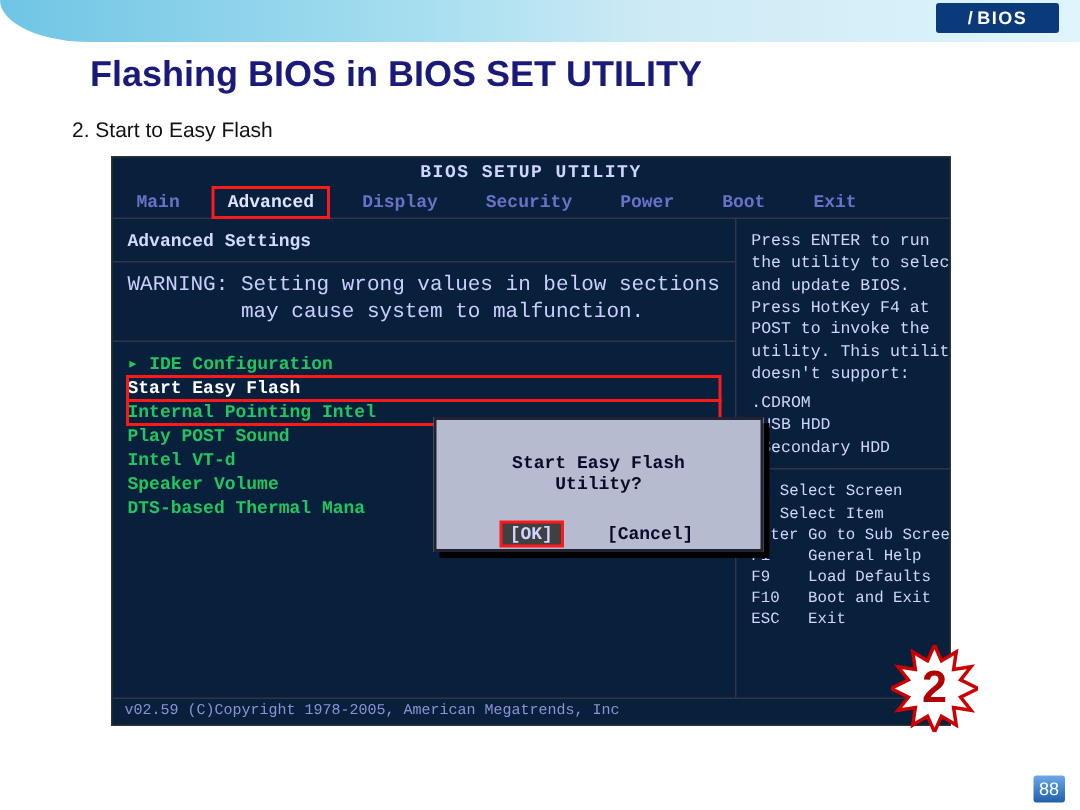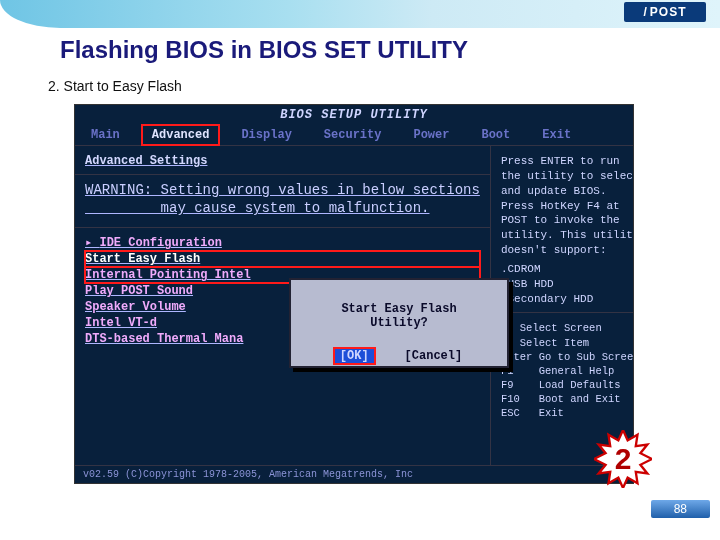--- a/index.html
+++ b/index.html
@@ -8,63 +8,63 @@
   
   .wave { position: absolute; top: 0; left: 0; right: 0; height: 28px; background: linear-gradient(90deg, #6fc5e5 0%, #a8dff0 40%, #cdeaf5 60%, #dff4fb 100%); border-bottom-left-radius: 60px 28px; }
   .brand { position: absolute; top: 2px; right: 14px; width: 82px; height: 20px; background: #0a3a7a; color: #fff; font-weight: 700; font-size: 12px; display:flex; align-items:center; justify-content:center; letter-spacing:1px; border-radius:2px; }
   .brand span::before { content:"/"; margin-right:2px; font-weight:900; }
 
   .slide-title { position: absolute; top: 36px; left: 60px; font-size: 24px; font-weight: 700; color: #1a1a7a; }
   .step-line { position: absolute; top: 78px; left: 48px; font-size: 14px; color: #111; }
 
   
   .bios { position: absolute; top: 104px; left: 74px; width: 560px; height: 380px; background: #08203c; border: 1px solid #333; font-family: "Courier New", monospace; font-size: 12px; color: #aeb6ff; overflow:hidden; }
-  .bios-title { text-align:center; padding:3px 0; font-weight:700; letter-spacing:1px; color:#cfd5ff;font-style:italic; }
+  .bios-title { text-align:center; padding:3px 0; font-weight:700; letter-spacing:1px; color:#cfd5ff; }
   .menubar { display:flex; gap:12px; border-bottom:1px solid #334; padding:0 6px; }
   .menubar .tab { padding:3px 10px; color:#6a72c8; font-weight:700; cursor:pointer; }
   .menubar .tab.active { color:#dfe4ff; }
   .red-box { outline:2px solid #ff1a1a; outline-offset:-1px; }
 
   .bios-body { display:flex; height: calc(100% - 48px); }
-  .left-pane { flex: 0 0 322px; padding:8px 10px; border-right:1px solid #334; position:relative;text-decoration:underline; }
+  .left-pane { flex: 0 0 322px; padding:8px 10px; border-right:1px solid #334; position:relative; }
   .right-pane { flex: 1; padding:8px 10px; font-size:11px; line-height:1.35; color:#cfd5ff; }
 
   .section-title { color:#d3d8ff; font-weight:700; margin-bottom:6px; }
   .warn { color:#c9ceff; font-size:14px; line-height:1.3; margin-bottom:10px; white-space:pre; }
   .hr { border-top:1px solid #334; margin:6px -10px; }
 
   .menu-list { list-style:none; }
-  .menu-list li { padding:1px 0; color:#f0abfc; white-space:nowrap; font-weight:700; }
+  .menu-list li { padding:1px 0; color:#22c55e; white-space:nowrap; font-weight:700; }
   .menu-list li .arrow::before { content:"▸ "; }
 
   
   .dialog { position:absolute; top:173px; left:214px; width:220px; height:90px; background:#b7bbd0; border:2px solid #223; box-shadow:4px 4px 0 #000; padding:22px; color:#0a0a2a; font-weight:700; }
   .dialog .q { text-align:center; margin-bottom:18px; font-size:12px; }
   .dialog .btns { display:flex; justify-content:center; gap:28px; font-size:12px; }
   .dialog .btn { padding:1px 2px; }
-  .dialog .btn.ok { background:#1d4ed8; color:#cfd5ff; padding:1px 6px; }
+  .dialog .btn.ok { background:#404040; color:#cfd5ff; padding:1px 6px; }
 
   .help-keys { margin-top:8px; font-size:10.5px; }
   .help-keys div { white-space:nowrap; }
 
   .bios-footer { position:absolute; bottom:0; left:0; right:0; height:18px; background:#08203c; border-top:1px solid #334; color:#8b93d6; font-size:10px; display:flex; align-items:center; padding:0 8px; justify-content:space-between; }
 
   
   .burst { position:absolute; left:594px; top:430px; width:58px; height:58px; }
   .burst svg { width:100%; height:100%; }
   .burst .num { position:absolute; inset:0; display:flex; align-items:center; justify-content:center; font-weight:900; font-size:30px; color:#b00000; font-family:Arial,sans-serif; }
 
-  .page-num { position:absolute; right:10px; bottom:22px; background:linear-gradient(180deg,#6ea8e8,#1f5faa); color:#fff; font-size:12px; padding:2px 23px; border-radius:2px; }
+  .page-num { position:absolute; right:10px; bottom:5px; background:linear-gradient(180deg,#6ea8e8,#1f5faa); color:#fff; font-size:12px; padding:2px 4px; border-radius:2px; }
 </style>
 </head>
 <body>
 
 <div class="wave"></div>
 <div class="brand">
-    <span>POST</span>
+    <span>BIOS</span>
   </div>
 
 <div class="slide-title">Flashing BIOS in BIOS SET UTILITY</div>
 <div class="step-line">2. Start to Easy Flash</div>
 
 <div class="bios">
   <div class="bios-title">BIOS SETUP UTILITY</div>
 
   <div class="menubar">
     <div class="tab">Main</div>
@@ -81,22 +81,22 @@
       <div class="section-title">Advanced Settings</div>
       <div class="hr"></div>
       <div class="warn">WARNING: Setting wrong values in below sections
          may cause system to malfunction.</div>
       <div class="hr"></div>
       <ul class="menu-list">
         <li><span class="arrow"></span><span>IDE Configuration</span></li>
         <li class="red-box" style="color:#fff;"><span>Start Easy Flash</span></li>
         <li class="red-box"><span>Internal Pointing Intel</span></li>
         <li><span>Play POST Sound</span></li>
+        <li><span>Intel VT-d</span></li>
         <li><span>Speaker Volume</span></li>
-        <li><span>Intel VT-d</span></li>
         <li><span>DTS-based Thermal Mana</span></li>
       </ul>
     </div>
 
     <div class="right-pane">
       <div>Press ENTER to run the utility to select and update BIOS. Press HotKey F4 at POST to invoke the utility. This utility doesn't support:</div>
       <div style="margin-top:4px;">
         <div>.CDROM</div>
         <div>.USB HDD</div>
         <div>.Secondary HDD</div>

